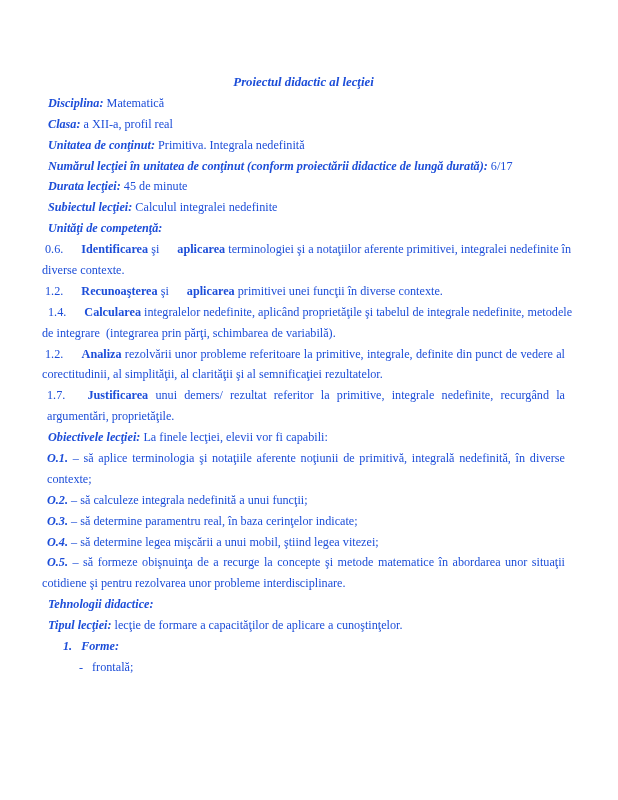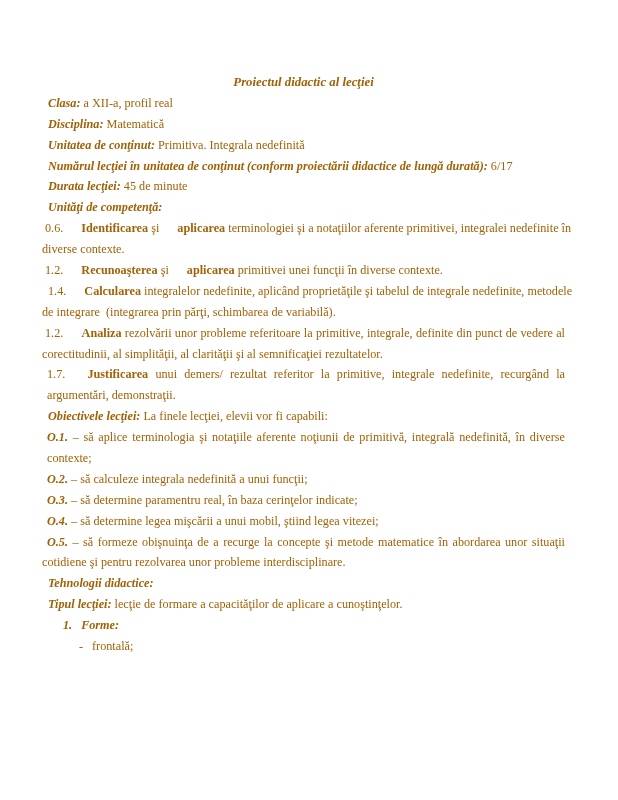--- a/index.html
+++ b/index.html
@@ -2,21 +2,21 @@
 <html><head>
 <meta charset="utf-8">
 <style>
   html,body{margin:0;padding:0;background:#ffffff;}
   .page{
     position:relative;
     width:618px;height:800px;
     background:#ffffff;
     overflow:hidden;
     font-family:"Liberation Serif","DejaVu Serif",serif;
-    color:#a16207;
+    color:#1d4ed8;
     font-size:12.2px;
   }
   .content{position:absolute;left:42px;right:53px;top:72px;}
   .para{margin:0;padding:0;}
   .line{
     line-height:20.9px;height:20.9px;
     white-space:nowrap;
     overflow:visible;
   }
   .jl{text-align:justify;text-align-last:justify;}
@@ -39,33 +39,36 @@
 
 <div class="page">
   <div class="content" id="content">
     <div class="para k-title">
       <div class="line ll first">
         <span class="s-bi">Proiectul didactic al lecţiei</span>
       </div>
     </div>
 
   <div class="para k-field">
-        <div class="line ll first"><span class="s-bi">Clasa: </span><span class="s-r">a XII-a, profil real</span></div>
+        <div class="line ll first"><span class="s-bi">Disciplina: </span><span class="s-r">Matematică</span></div>
       </div>
       <div class="para k-field">
-        <div class="line ll first"><span class="s-bi">Disciplina: </span><span class="s-r">Matematică</span></div>
+        <div class="line ll first"><span class="s-bi">Clasa: </span><span class="s-r">a XII-a, profil real</span></div>
       </div>
       <div class="para k-field">
         <div class="line ll first"><span class="s-bi">Unitatea de conţinut: </span><span class="s-r">Primitiva. Integrala nedefinită</span></div>
       </div>
       <div class="para k-field">
         <div class="line ll first"><span class="s-bi">Numărul lecţiei în unitatea de conţinut (conform proiectării didactice de lungă durată): </span><span class="s-r">6/17</span></div>
       </div>
       <div class="para k-field">
         <div class="line ll first"><span class="s-bi">Durata lecţiei: </span><span class="s-r">45 de minute</span></div>
+      </div>
+      <div class="para k-field">
+        <div class="line ll first"><span class="s-bi">Subiectul lecţiei: </span><span class="s-r">Calculul integralei nedefinite</span></div>
       </div>
       <div class="para k-field">
         <div class="line ll first"><span class="s-bi">Unităţi de competenţă:</span></div>
       </div>
       <div class="para k-item">
         <div class="line jl first"><span class="s-r">0.6. </span><span class="s-b">Identificarea</span><span class="s-r"> şi </span><span class="s-b">aplicarea</span><span class="s-r"> terminologiei şi a notaţiilor aferente primitivei, integralei nedefinite în</span></div>
         <div class="line ll"><span class="s-r">diverse contexte.</span></div>
       </div>
       <div class="para k-item">
         <div class="line ll first"><span class="s-r">1.2. </span><span class="s-b">Recunoaşterea</span><span class="s-r"> şi </span><span class="s-b">aplicarea</span><span class="s-r"> primitivei unei funcţii în diverse contexte.</span></div>
@@ -73,21 +76,21 @@
       <div class="para k-item-wide">
         <div class="line jl first"><span class="s-r">1.4. </span><span class="s-b">Calcularea</span><span class="s-r"> integralelor nedefinite, aplicând proprietăţile şi tabelul de integrale nedefinite, metodele</span></div>
         <div class="line ll"><span class="s-r">de integrare&nbsp; (integrarea prin părţi, schimbarea de variabilă).</span></div>
       </div>
       <div class="para k-item">
         <div class="line jl first"><span class="s-r">1.2. </span><span class="s-b">Analiza</span><span class="s-r"> rezolvării unor probleme referitoare la primitive, integrale, definite din punct de vedere al</span></div>
         <div class="line ll"><span class="s-r">corectitudinii, al simplităţii, al clarităţii şi al semnificaţiei rezultatelor.</span></div>
       </div>
       <div class="para k-hang">
         <div class="line jl first"><span class="s-r">1.7. </span><span class="s-b">Justificarea</span><span class="s-r"> unui demers/ rezultat referitor la primitive, integrale nedefinite, recurgând la</span></div>
-        <div class="line ll"><span class="s-r">argumentări, demonstraţii.</span></div>
+        <div class="line ll"><span class="s-r">argumentări, proprietăţile.</span></div>
       </div>
       <div class="para k-field">
         <div class="line ll first"><span class="s-bi">Obiectivele lecţiei: </span><span class="s-r">La finele lecţiei, elevii vor fi capabili:</span></div>
       </div>
       <div class="para k-hang">
         <div class="line jl first"><span class="s-bi">O.1. </span><span class="s-r">– să aplice terminologia şi notaţiile aferente noţiunii de primitivă, integrală nedefinită, în diverse</span></div>
         <div class="line ll"><span class="s-r">contexte;</span></div>
       </div>
       <div class="para k-obj">
         <div class="line ll first"><span class="s-bi">O.2. </span><span class="s-r">– să calculeze integrala nedefinită a unui funcţii;</span></div>

